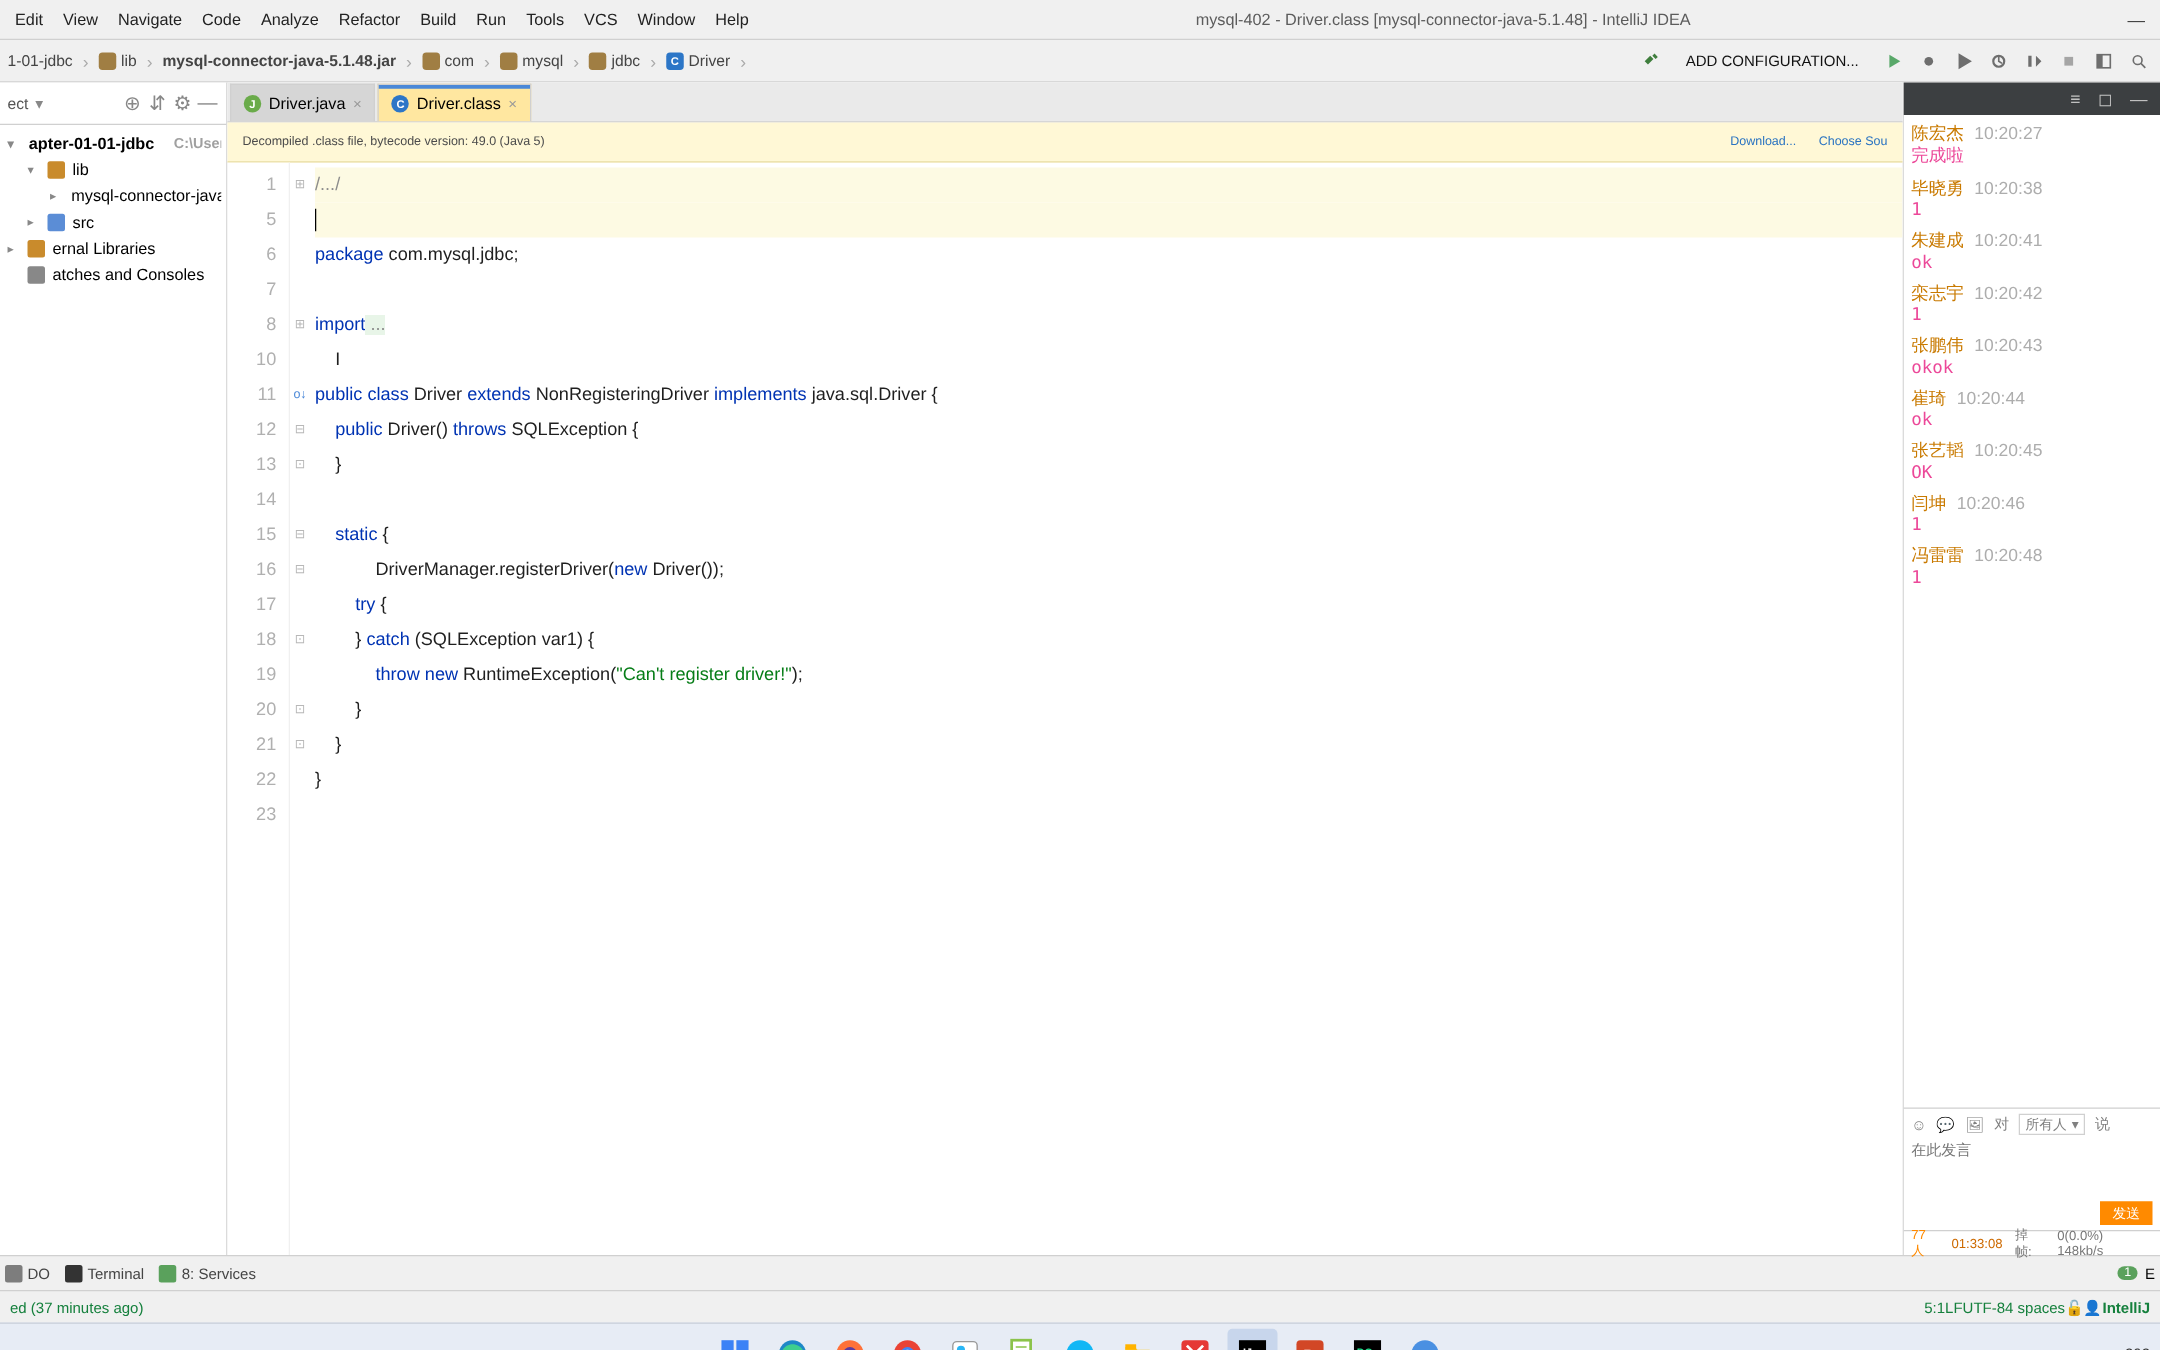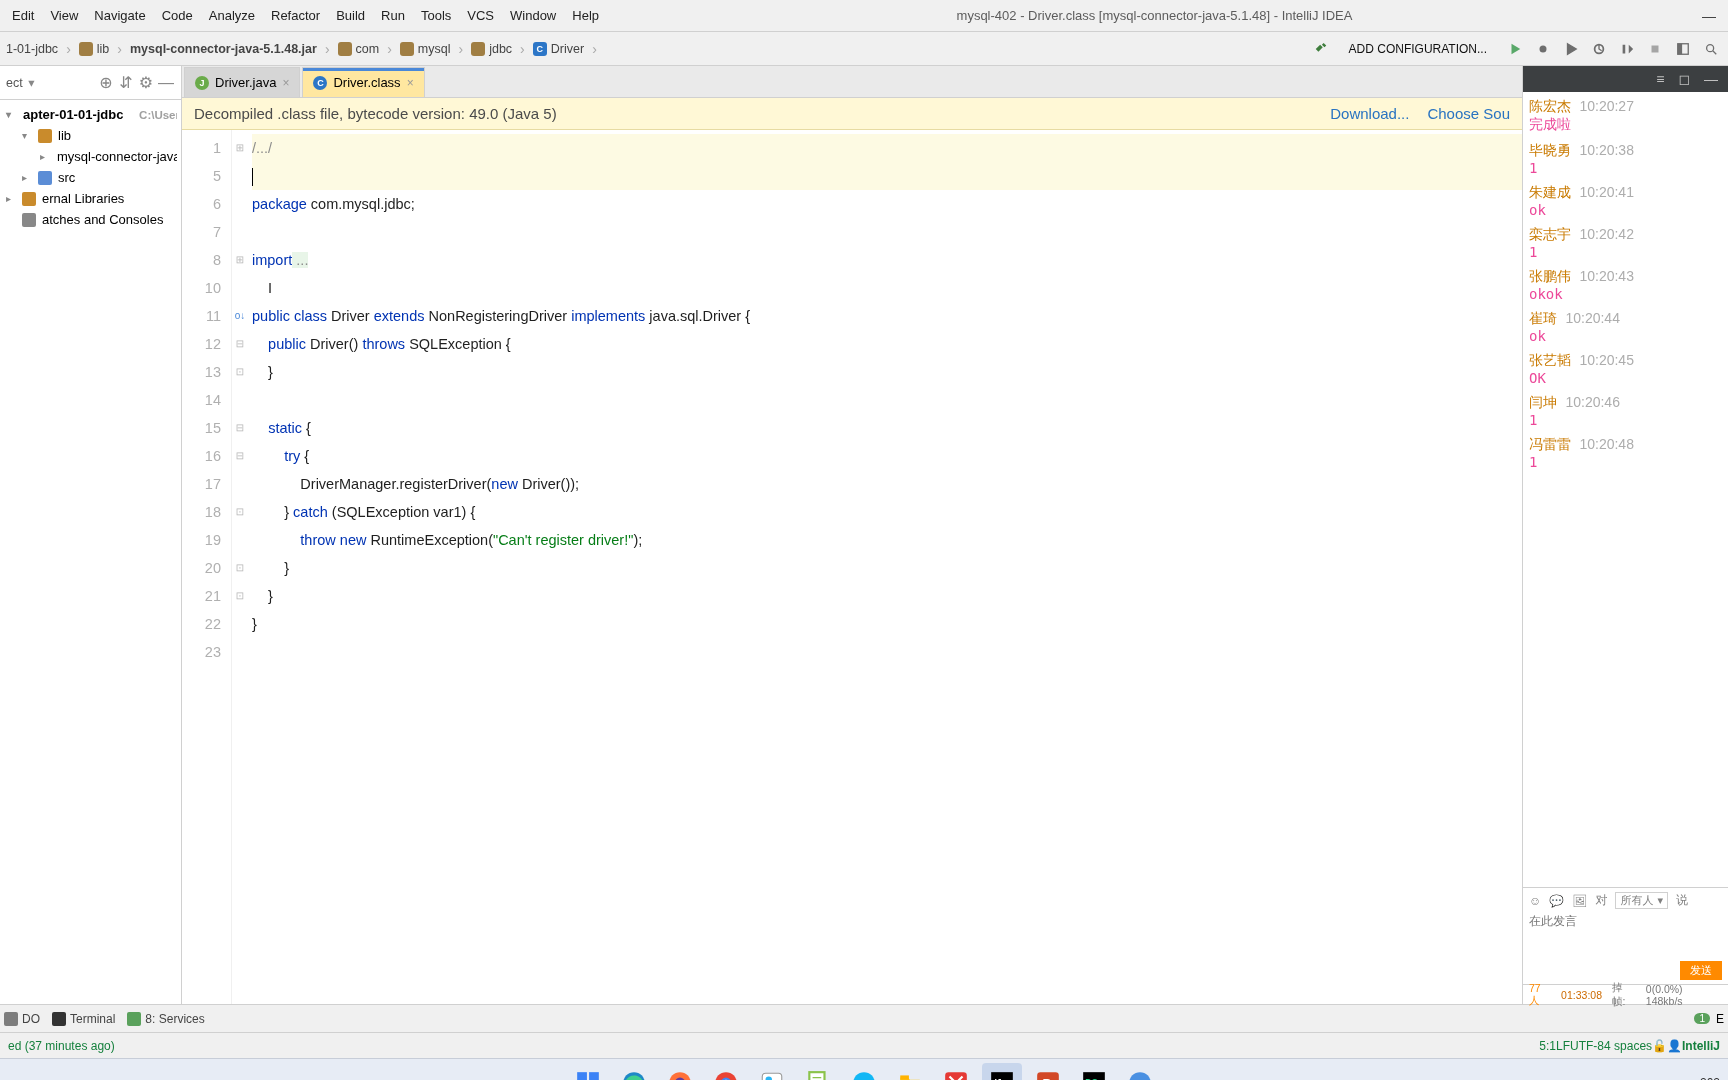--- a/index.html
+++ b/index.html
@@ -69,21 +69,21 @@
   .editor { flex:1; display:flex; flex-direction:column; background:#fff; position:relative;}
   .tabs { height: 32px; display:flex; align-items:flex-end; background:#eaeaea; border-bottom:1px solid var(--border); padding-left:2px;}
   .tab { height: 30px; display:flex; align-items:center; gap:6px; padding:0 10px; font-size:13px; border:1px solid var(--border); border-bottom:none; margin-right:2px;}
   .tab.inactive { background: var(--tab-inactive); }
   .tab.active   { background: var(--tab-sel); position: relative;}
   .tab.active::after { content:""; position:absolute; left:0; right:0; top:0; height:3px; background:#4a88d8;}
   .tab .close { color:#999; font-size:12px; }
   .tab .tico { width:14px; height:14px; border-radius:50%; display:flex; align-items:center; justify-content:center; font-size:9px; color:#fff; font-weight:bold;}
   .tico.j { background:#6aab4a;}
   .tico.c { background:#2c76c7;}
-  .banner { height: 32px; background: #fff8d6; border-bottom:1px solid #e7dba2; display:flex; align-items:center; padding:0 12px; font-size:15px; color:#4b4b4b;}
+  .banner { height: 32px; background: #fff8d6; border-bottom:1px solid #e7dba2; display:flex; align-items:center; padding:0 12px; font-size:10px; color:#4b4b4b;}
   .banner .links { margin-left:auto; display:flex; gap:18px;}
   .banner .links span { color: var(--link); cursor:pointer;}
   .code { flex:1; display:flex; font-family: "JetBrains Mono","Consolas",monospace; font-size:14.5px; line-height:28px; overflow:hidden;}
   .gutter { width: 50px; background:#fff; color:#b0b0b0; text-align:right; padding:4px 10px 4px 0; user-select:none; border-right:1px solid #f0f0f0;}
   .gutter div { height:28px; }
   .foldcol { width: 16px; padding-top:4px;}
   .foldcol div { height:28px; display:flex; align-items:center; justify-content:center; color:#b8b8b8; font-size:10px;}
   .codecol { flex:1; padding:4px 0 4px 4px; color:#1f1f1f; }
   .ln { height:28px; white-space:pre; }
   .ln.hl { background:#fdfae3;}
@@ -350,22 +350,22 @@
         <div class="ln hl"><span class="cursor"></span></div>
         <div class="ln"><span class="kw">package</span><span> com.mysql.jdbc;</span></div>
         <div class="ln"></div>
         <div class="ln"><span class="imp">import</span><span class="cm" style="background:#e8f5e8;"> ...</span></div>
         <div class="ln">    I</div>
         <div class="ln"><span class="kw">public </span><span class="kw">class </span><span>Driver </span><span class="kw">extends </span><span>NonRegisteringDriver </span><span class="kw">implements </span><span>java.sql.Driver {</span></div>
         <div class="ln"><span class="kw">    public </span><span>Driver() </span><span class="kw">throws </span><span>SQLException {</span></div>
         <div class="ln">    }</div>
         <div class="ln"></div>
         <div class="ln">    <span class="kw">static</span> {</div>
+        <div class="ln"><span>            DriverManager.registerDriver(</span><span class="kw">new </span><span>Driver());</span></div>
         <div class="ln">        <span class="kw">try</span> {</div>
-        <div class="ln"><span>            DriverManager.registerDriver(</span><span class="kw">new </span><span>Driver());</span></div>
         <div class="ln"><span>        } </span><span class="kw">catch </span><span>(SQLException var1) {</span></div>
         <div class="ln"><span>            </span><span class="kw">throw </span><span class="kw">new </span><span>RuntimeException(</span><span class="str">"Can't register driver!"</span><span>);</span></div>
         <div class="ln">        }</div>
         <div class="ln">    }</div>
         <div class="ln">}</div>
         <div class="ln"></div>
       </div>
     </div>
   </div>
 

